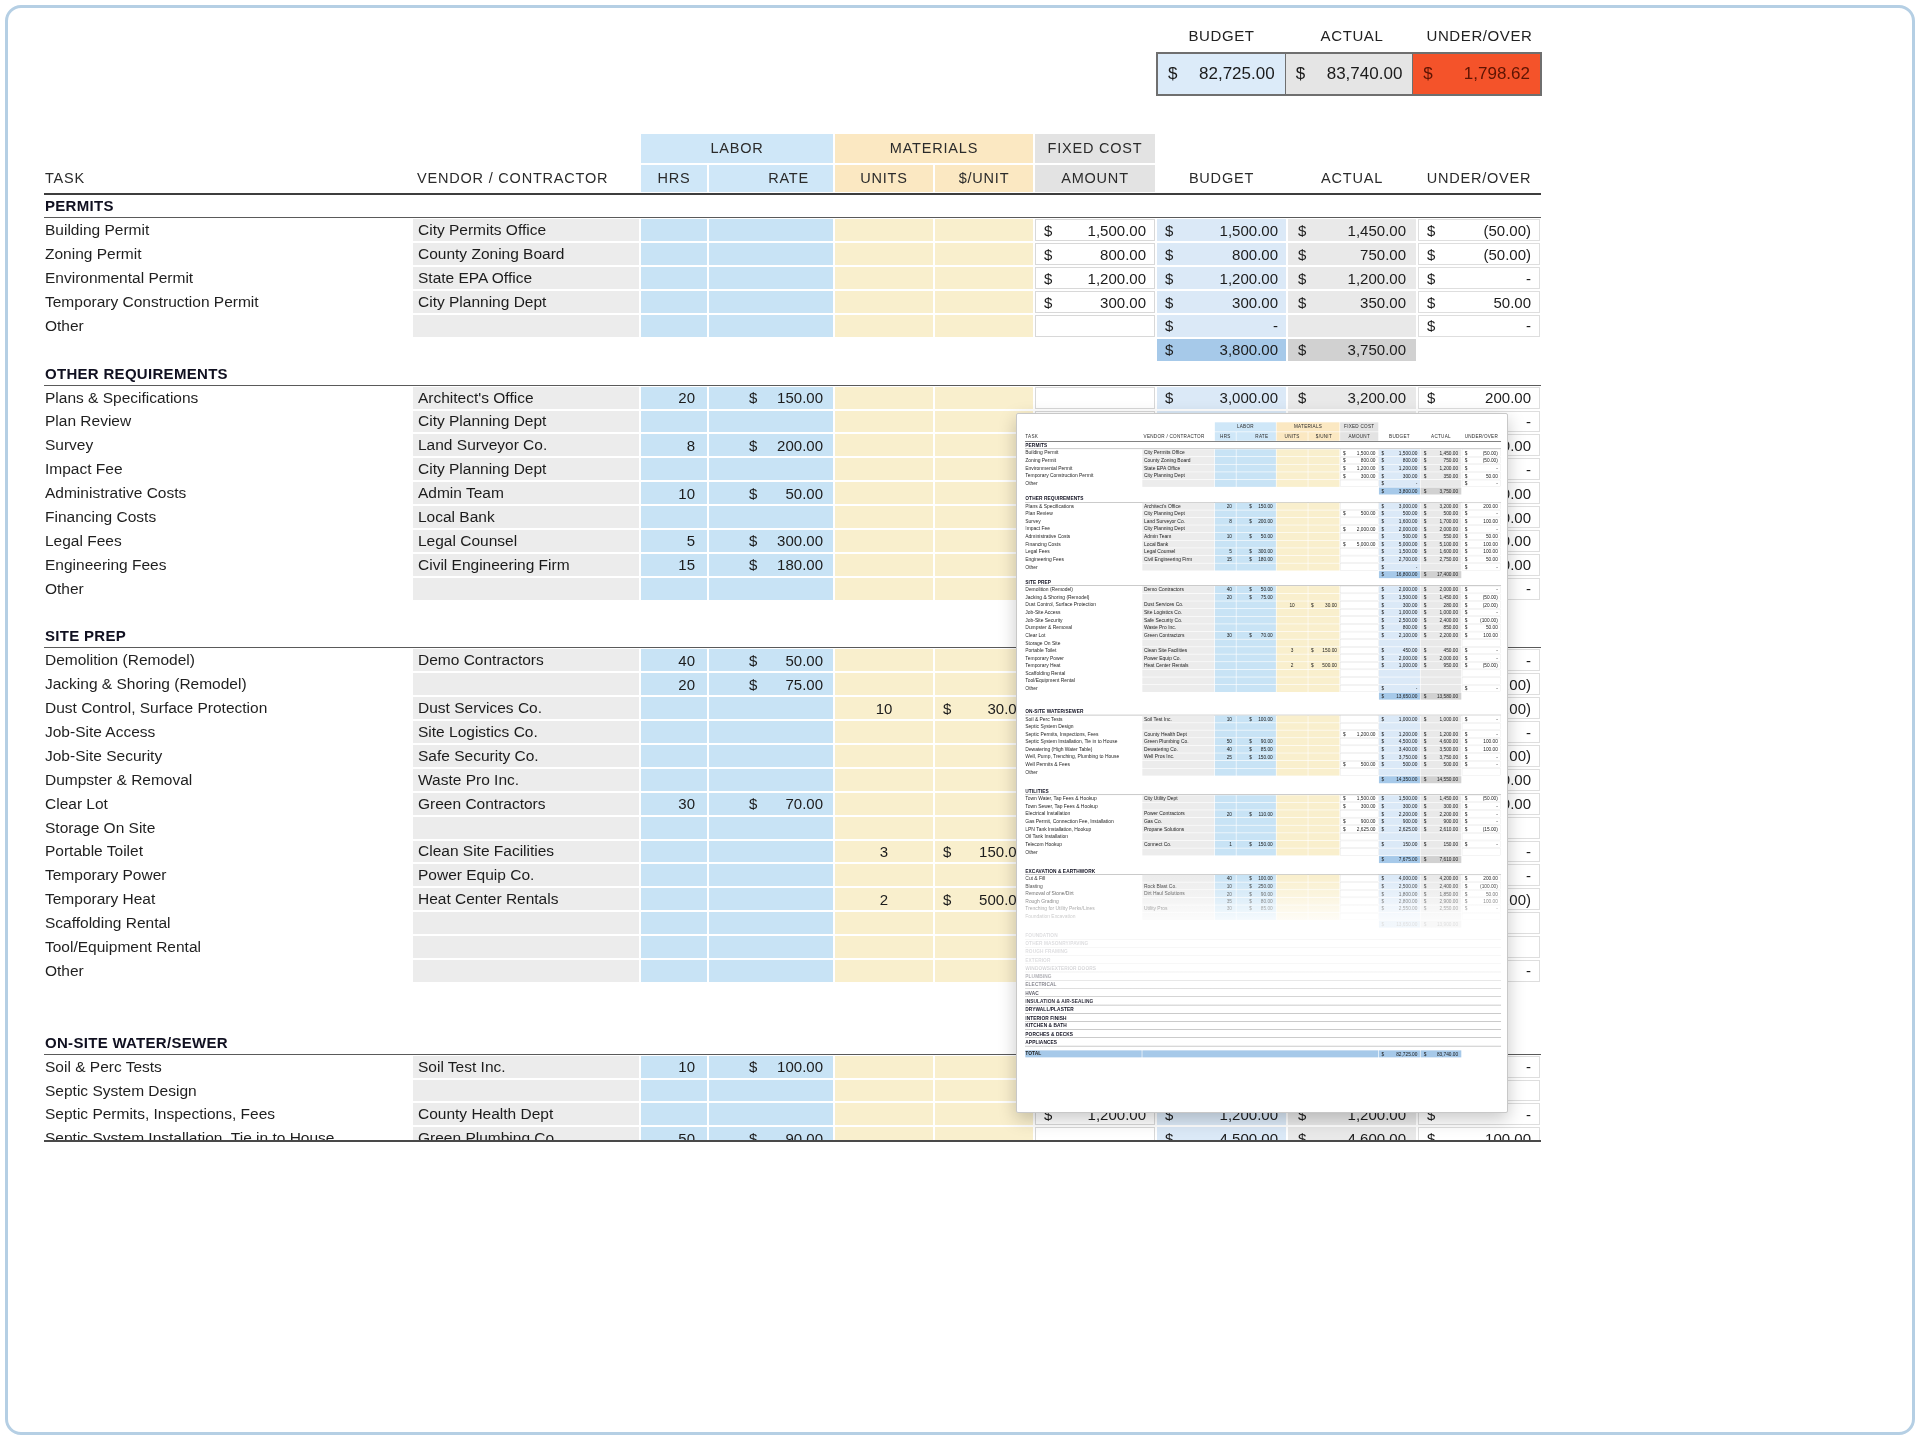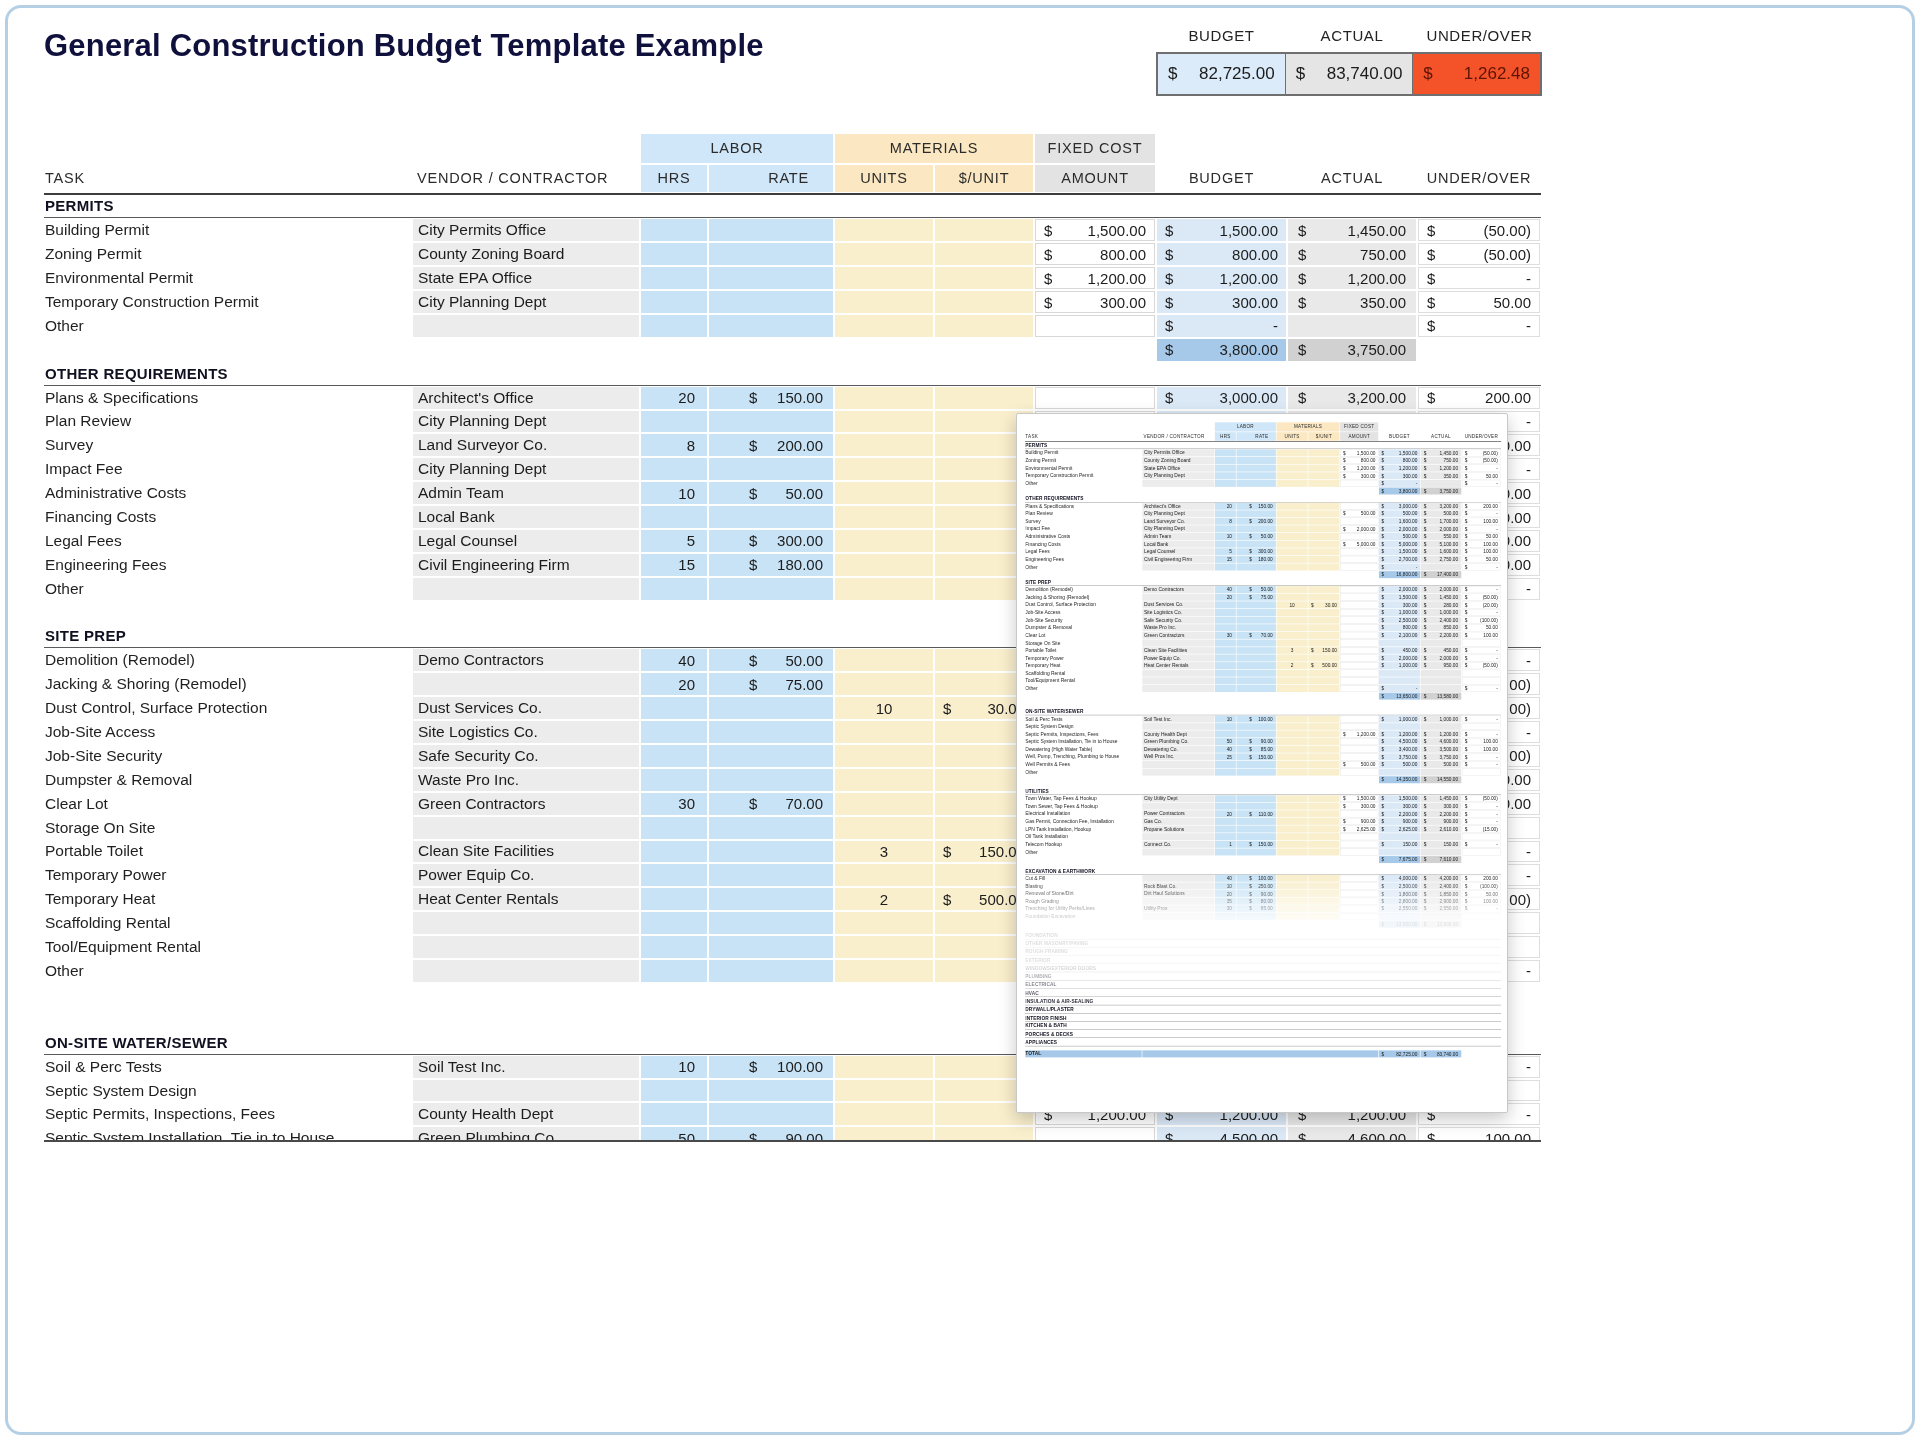--- a/index.html
+++ b/index.html
@@ -75,40 +75,39 @@
   .preview-fade{position:absolute;left:0;right:0;top:462px;height:130px;z-index:6;pointer-events:none;
     background:linear-gradient(to bottom,rgba(255,255,255,0) 0%,rgba(255,255,255,.85) 35%,rgba(255,255,255,.85) 70%,rgba(255,255,255,0) 100%)}
 
   .footer{position:absolute;left:36px;top:1143px;width:1497px;text-align:center;font-style:italic;font-size:15.5px;color:#3d3d3d}
 </style>
 </head>
 <body>
 
 <div class="frame">
 
-  <div class="title">General Construction Budget Template Example</div>
 
   <div class="summary">
     <div class="s-head">
       <div class="sh-b">BUDGET</div>
       <div class="sh-a">ACTUAL</div>
       <div class="sh-u">UNDER/OVER</div>
     </div>
     <div class="s-vals">
       <div class="s-cell sv-b">
         <span class="d">$</span>
         <span class="v">82,725.00</span>
       </div>
       <div class="s-cell sv-a">
         <span class="d">$</span>
         <span class="v">83,740.00</span>
       </div>
       <div class="s-cell sv-u">
         <span class="d">$</span>
-        <span class="v">1,262.48</span>
+        <span class="v">1,798.62</span>
       </div>
     </div>
   </div>
 
   <div class="main-wrap">
     <div id="main-table">
         <div class="t-head">
           <div class="row g-row">
             <div class="gcell g-spacer-left"></div>
             <div class="gcell g-labor">LABOR</div>

